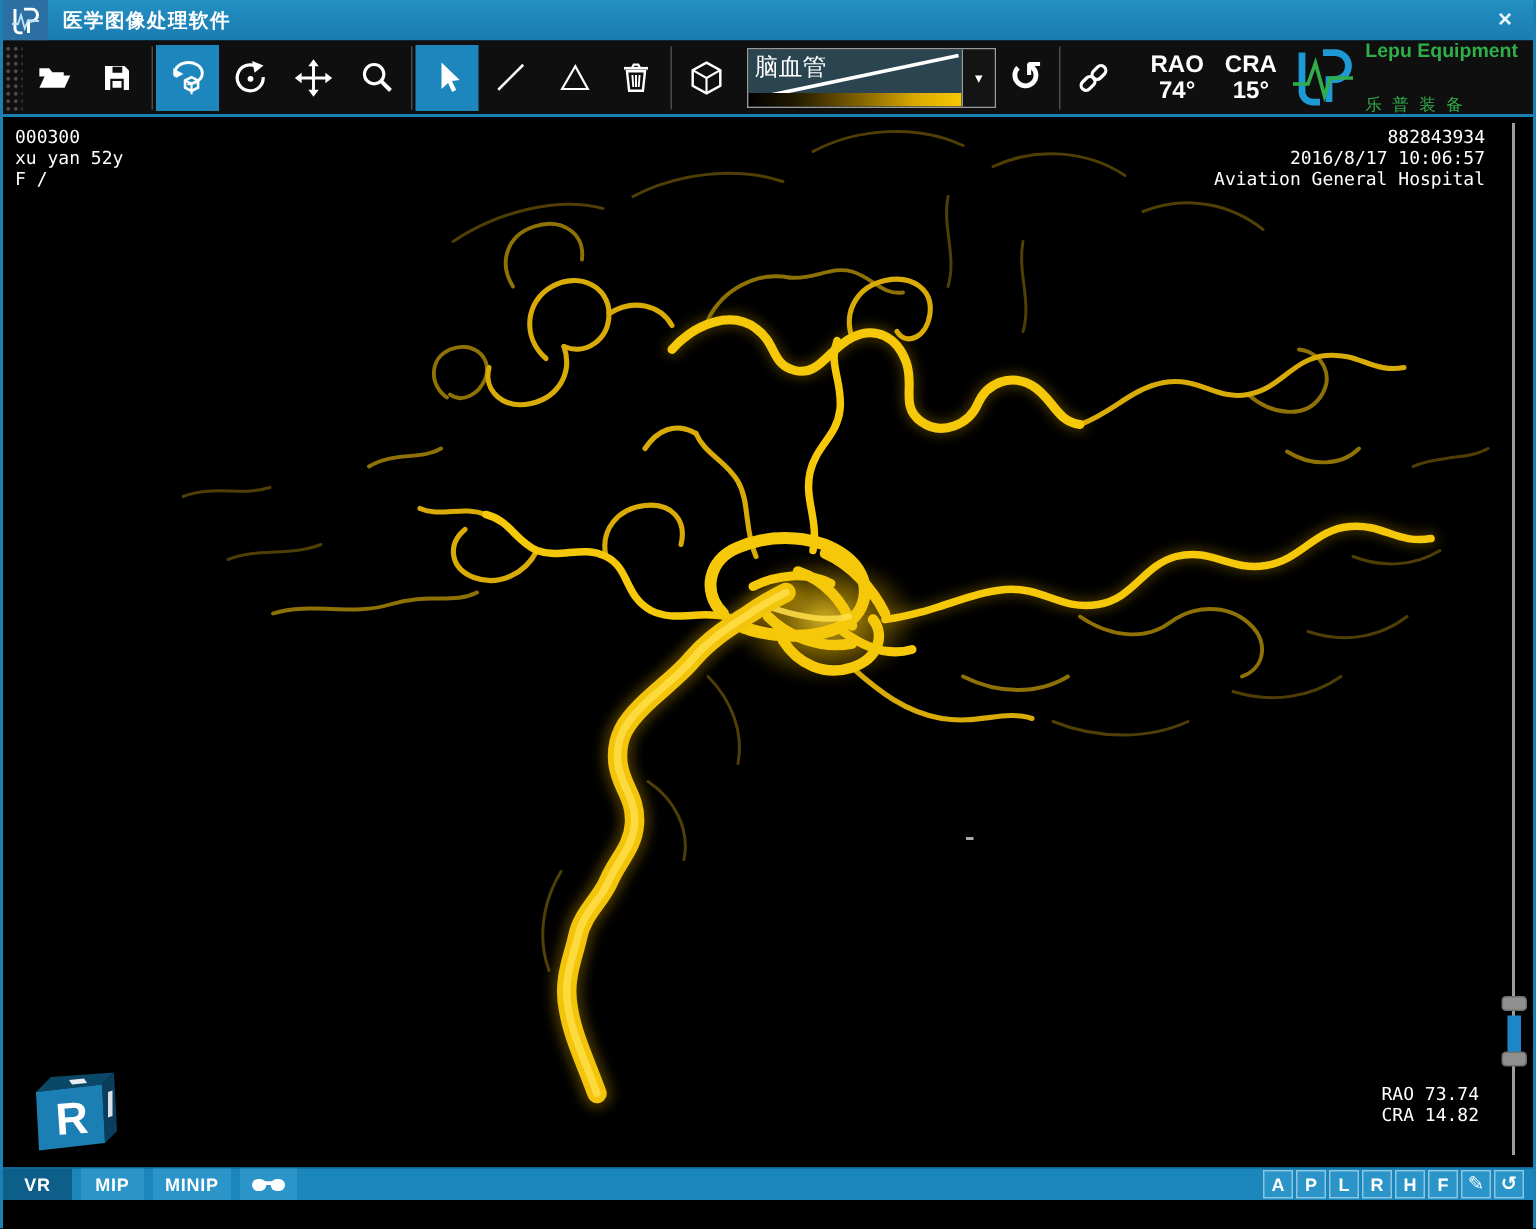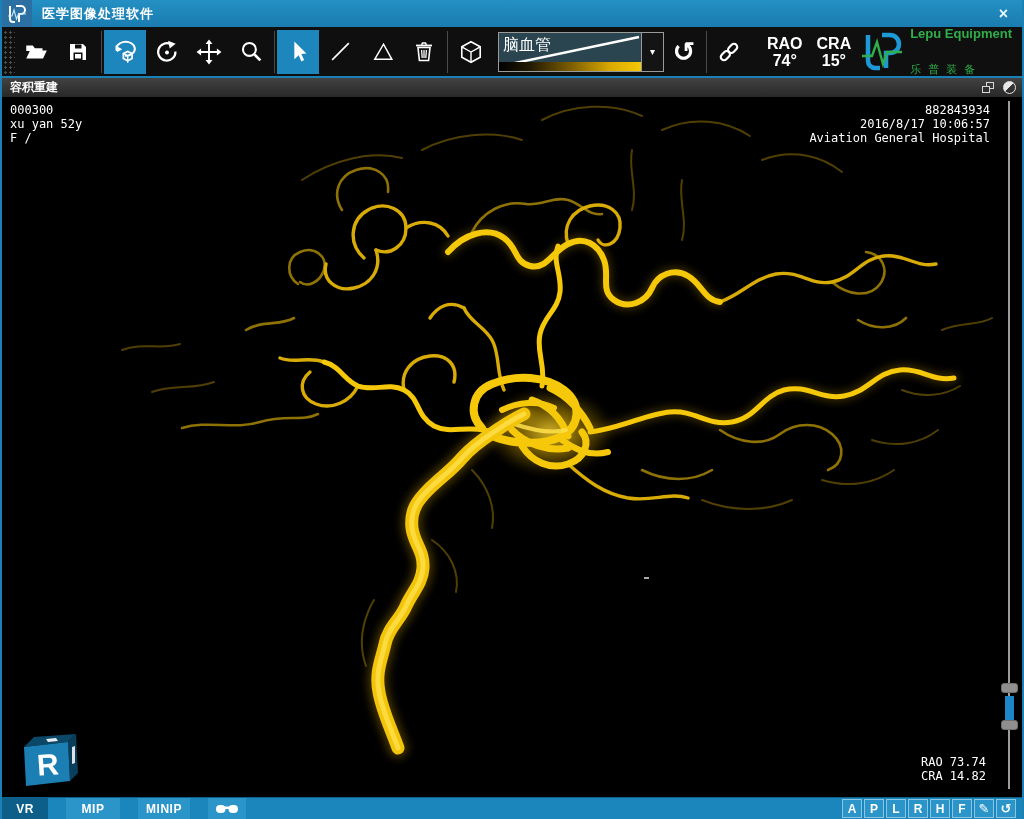--- a/index.html
+++ b/index.html
@@ -59,39 +59,39 @@
                       border:1px solid #d8d8d8; background:#2f2f2f; }
   .contrast-icon { width:13px; height:13px; border-radius:50%; border:1px solid #e8e8e8;
                    background:linear-gradient(135deg,#e8e8e8 50%,transparent 50%); }
 
   
   .viewer { position:relative; height:700px; background:#000; flex:0 0 auto; overflow:hidden;border-radius:17px; }
   .overlay { position:absolute; color:#fff; font-family:"DejaVu Sans Mono", monospace;
              font-size:12px; line-height:14px; z-index:3; white-space:pre; }
   .ov-tl { left:8px; top:6px; }
   .ov-tr { right:32px; top:6px; text-align:right; }
-  .ov-br { right:36px; bottom:14px; text-align:right; }
+  .ov-br { right:36px; bottom:28px; text-align:right; }
   .render { position:absolute; left:0; top:0; z-index:1; }
 
   .cube { position:absolute; left:8px; bottom:8px; z-index:3; }
 
   .vslider { position:absolute; top:4px; bottom:8px; left:1006px; width:2px;
              background:#9c9c9c; z-index:2; }
   .vs-fill { position:absolute; left:1003px; top:599px; width:9px; height:28px;
              background:#1c86c8; z-index:2; }
   .vs-handle { position:absolute; left:999px; width:17px; height:10px; background:#8f8f8f;
                border-radius:3px; border:1px solid #6e6e6e; z-index:3; }
 
   
   .bottombar { height:22px; background:#1a86bc; display:flex; align-items:stretch;
                flex:0 0 auto; border-top:1px solid #0d628d; }
   .mode-tab { display:flex; align-items:center; justify-content:center; color:#fff;
-              font-size:12px; font-weight:bold; letter-spacing:.5px; margin-right:18px;text-align:center; }
+              font-size:12px; font-weight:bold; letter-spacing:.5px; margin-right:6px;text-align:center; }
   .mode-vr { width:46px; background:#0d5f8a; }
-  .mode-mip { width:54px; background:#2b95c9; }
+  .mode-mip { width:42px; background:#2b95c9; }
   .mode-minip { width:52px; background:#2b95c9; }
   .mode-glasses { width:38px; background:#2b95c9; }
   .right-btns { margin-left:auto; display:flex; align-items:center; padding-right:6px; }
   .sq-btn { width:20px; height:19px; margin-left:2px; background:#2b95c9;
             border:1px solid rgba(255,255,255,.45); display:flex; align-items:center;
             justify-content:center; color:#fff; font-size:12px; font-weight:bold; }
   .sq-btn .small-glyph { font-size:13px; line-height:1; font-family:"DejaVu Sans", sans-serif; }
 </style>
 </head>
 <body>
@@ -239,30 +239,20 @@
         <path d="M22 3 h8 a9 9 0 0 1 0 18 h-4 v15" fill="none" stroke="#1d9ad6" stroke-width="4.5"></path>
         <polyline points="2,24 12,24 17,10 23,32 27,20 42,20" fill="none" stroke="#2fae4a" stroke-width="2.4"></polyline>
       </svg>
       <div class="brand-text">
         <span class="brand-en">Lepu Equipment</span>
         <span class="brand-cn">乐普装备</span>
       </div>
     </div>
   </div>
 
-  <div class="tabbar">
-    <span class="tab-title">容积重建</span>
-    <div class="tab-icons">
-      <div class="restore-icon">
-        <div class="r1"></div>
-          <div class="r2"></div>
-      </div>
-      <div class="contrast-icon"></div>
-    </div>
-  </div>
 
   <div class="viewer">
 
     <svg class="render" width="1024" height="700" viewBox="0 97 1024 700">
       <defs>
         <radialGradient id="knotGlow" cx="50%" cy="50%" r="50%">
           <stop offset="0%" stop-color="#ffd92e" stop-opacity="0.85"></stop>
           <stop offset="55%" stop-color="#e0ae00" stop-opacity="0.45"></stop>
           <stop offset="100%" stop-color="#e0ae00" stop-opacity="0"></stop>
         </radialGradient>

